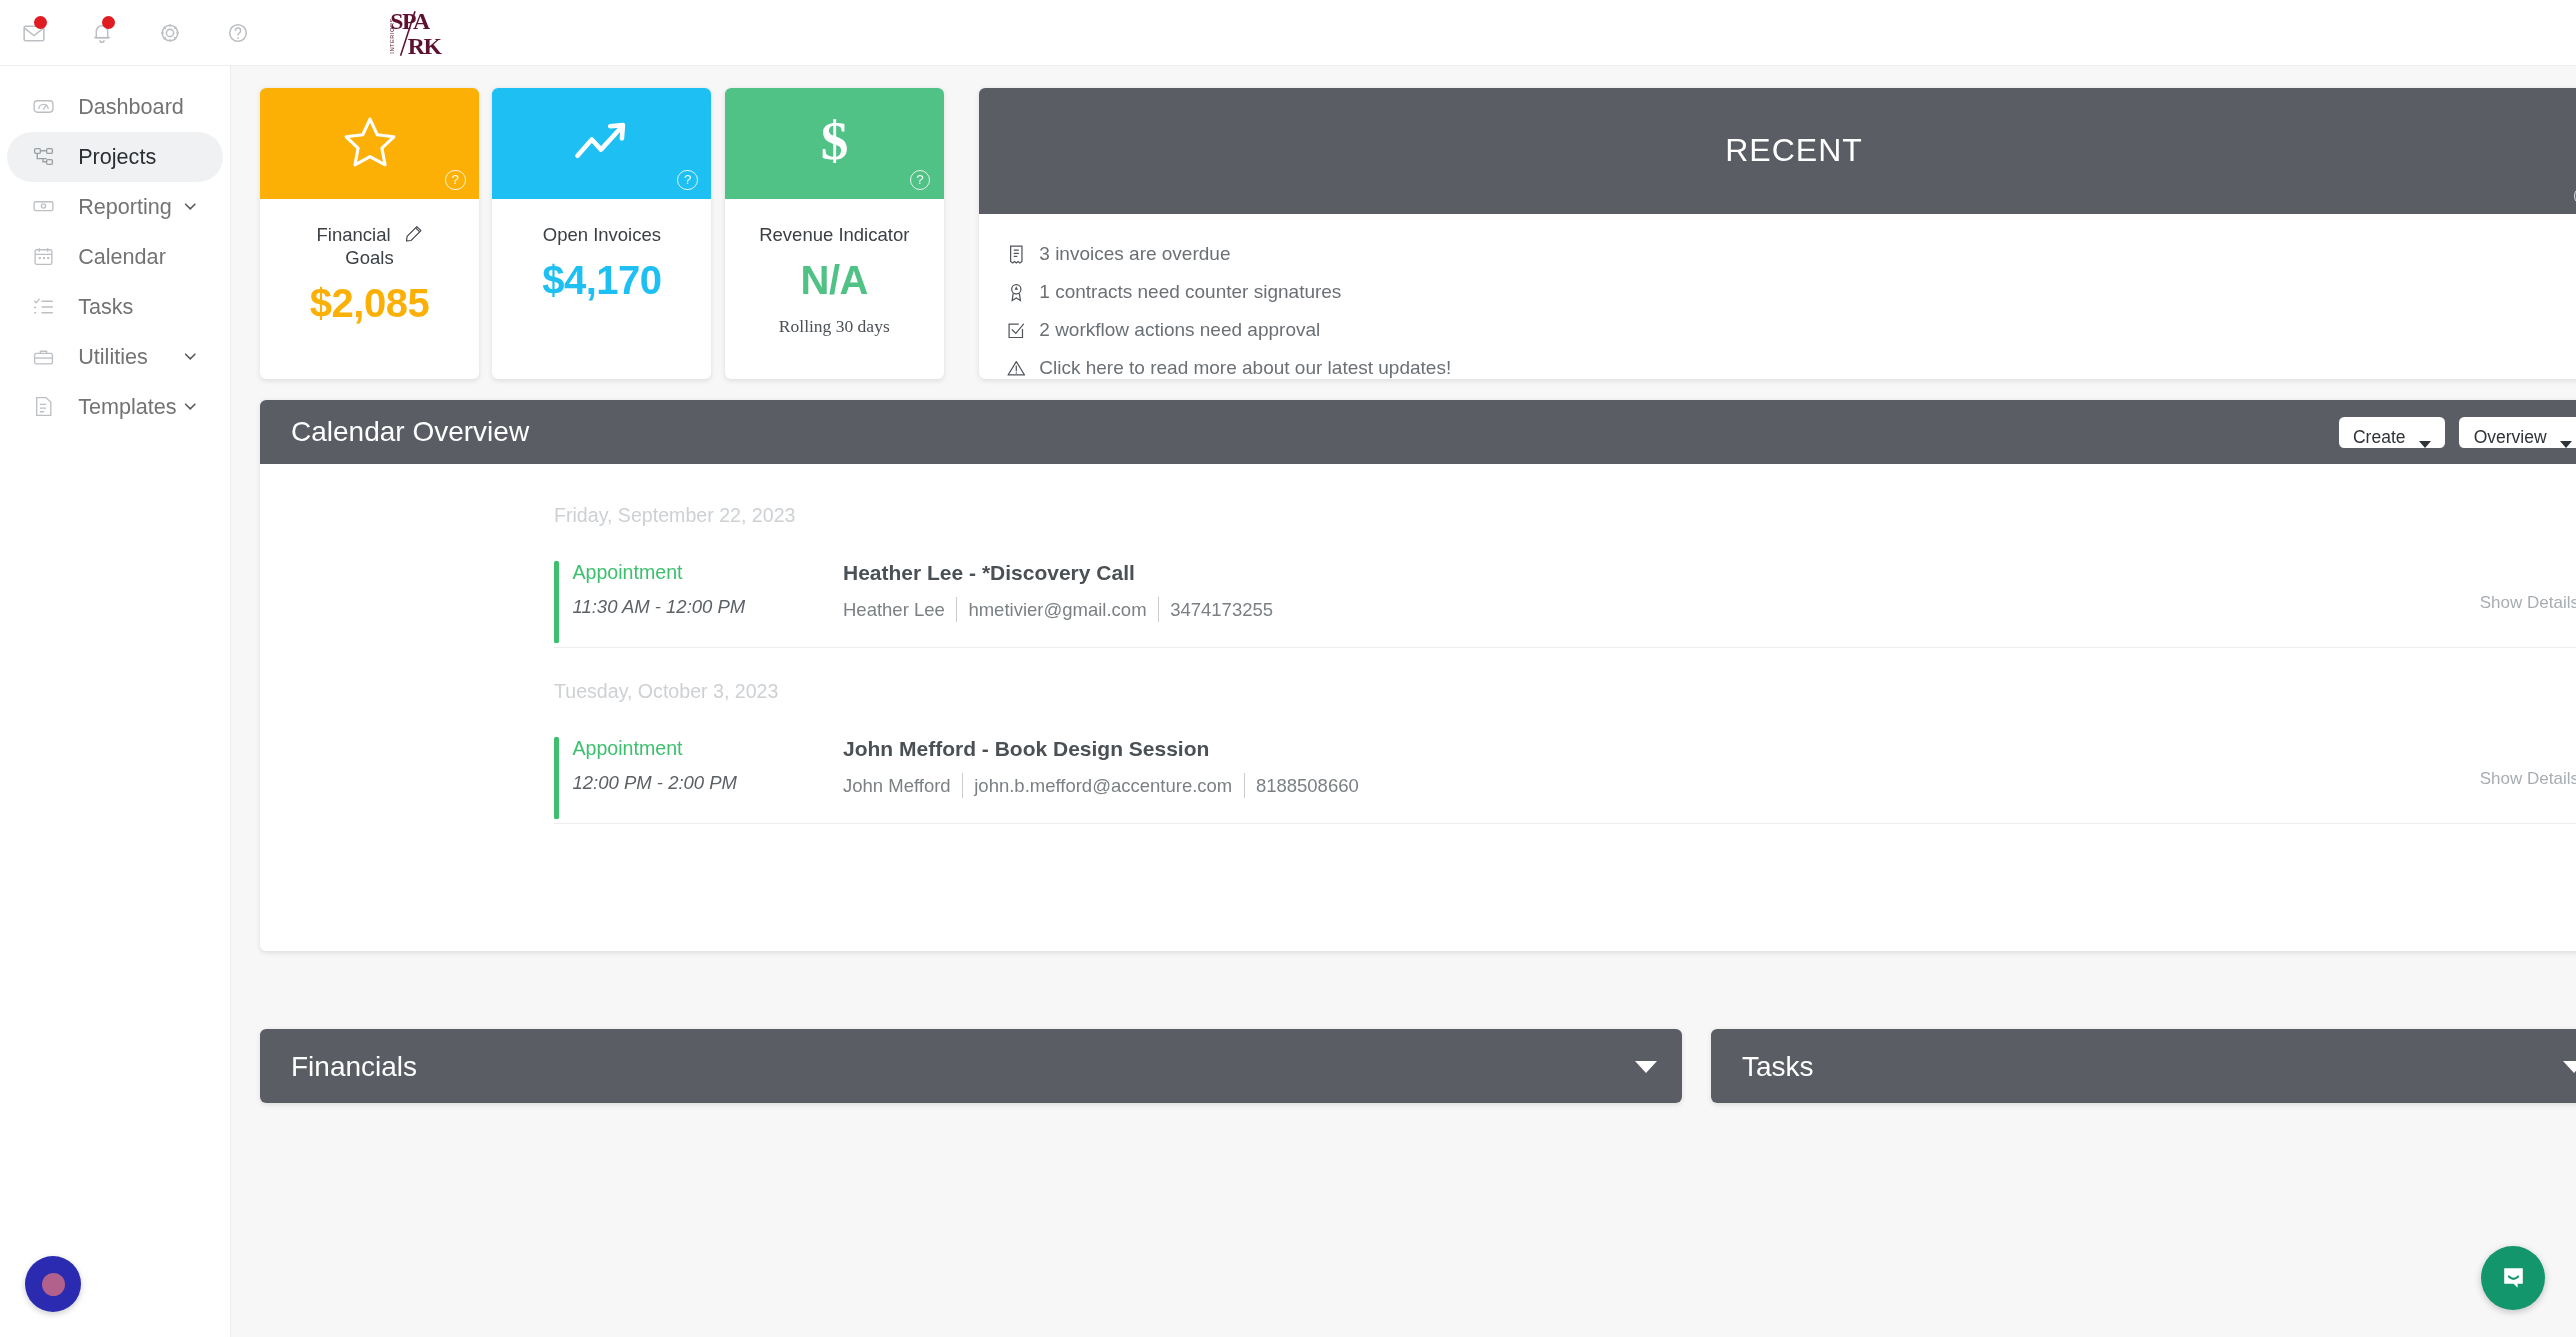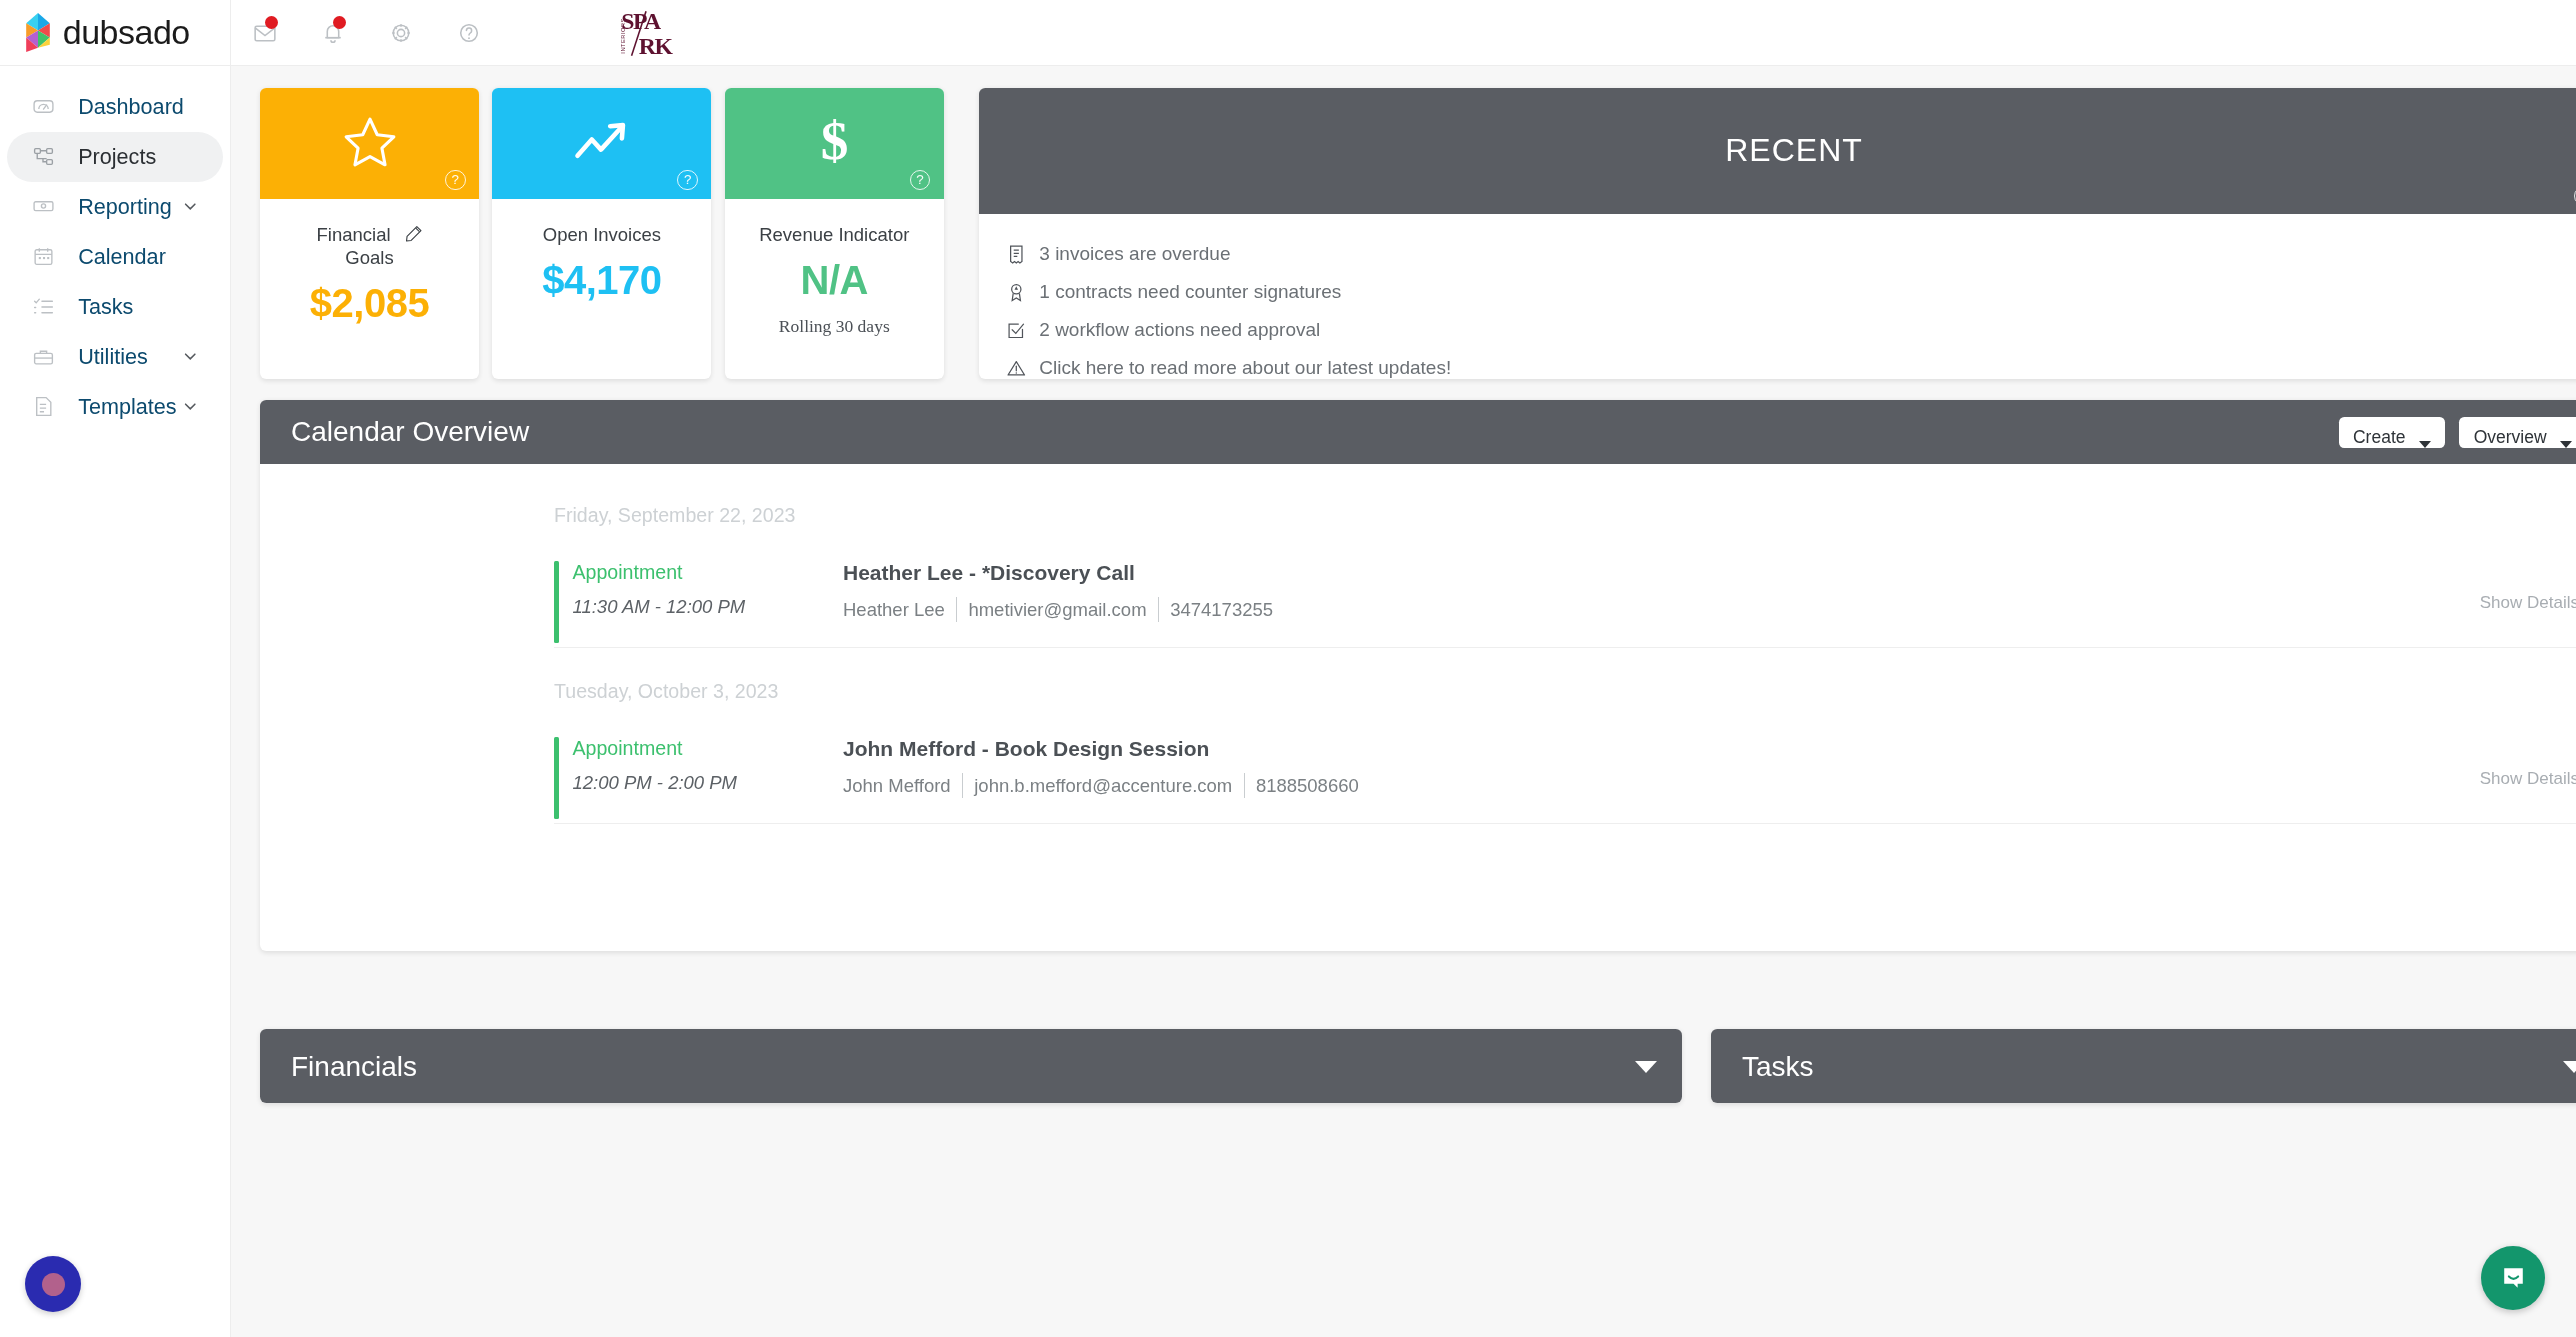--- a/index.html
+++ b/index.html
@@ -45,21 +45,21 @@
     background: #ffffff; border-right: 0.5px solid #ededed; padding-top: 15.5px;
     z-index: 10;
   }
   .nav-item {
     display: flex; align-items: center; height: 50px;
     margin: 0 7.2px 0 7.2px; padding-left: 25px; border-radius: 25px;
     cursor: pointer; position: relative;
   }
   .nav-item.active { background: #f0f1f2; }
   .nav-icon { width: 23px; height: 23px; flex: none; margin-right: 23px; color: #b9bdc1; }
-  .nav-label { font-size: 21.6px; color: #0c4a6e; font-weight: 400; }
+  .nav-label { font-size: 21.6px; color: #737373; font-weight: 400; }
   .nav-item.active .nav-label { color: #2b2f33; }
   .nav-chev { position: absolute; right: 24px; width: 16.5px; height: 16.5px; color: #55595e; }
 
   
   .main { position: absolute; top: 66px; left: 231px; width: 2407px; height: 1272px; }
 
   
   .cards-row { position: absolute; top: 21.6px; left: 29px; display: flex; gap: 13.4px; }
   .mcard {
     width: 219px; background: #fff; border-radius: 6.2px;
@@ -156,35 +156,20 @@
   .intercom {
     position: absolute; right: 31px; bottom: 27px; width: 64px; height: 64px;
     border-radius: 50%; background: #13966c; display: flex; align-items: center; justify-content: center;
     box-shadow: 0 2.1px 7.2px rgba(0,0,0,0.22); cursor: pointer; z-index: 40;
   }
 </style>
 </head>
 <body>
 
 <div class="topbar">
-  <div class="logo-zone">
-    <span class="logo-mark">
-      <svg width="34" height="40" viewBox="0 0 66 78">
-        <polygon points="33,0 33,34 10,20" fill="#38d0f0"></polygon>
-        <polygon points="33,0 56,20 33,34" fill="#1aa8e8"></polygon>
-        <polygon points="10,20 33,34 10,48" fill="#f79c28"></polygon>
-        <polygon points="33,34 56,20 56,48" fill="#f04b4b"></polygon>
-        <polygon points="10,48 33,34 33,68" fill="#b45fd0"></polygon>
-        <polygon points="33,34 56,48 33,68" fill="#3fc16a"></polygon>
-        <polygon points="10,48 33,68 10,76" fill="#ef3e5a"></polygon>
-        <polygon points="33,68 56,48 56,62" fill="#fbd23c"></polygon>
-      </svg>
-    </span>
-    <span class="logo-word">dubsado</span>
-  </div>
   <div class="top-icons">
     <div class="ticon">
       <svg width="28" height="28" viewBox="0 0 54 54" fill="none" stroke="#bcc0c4" stroke-width="3">
         <rect x="8" y="14" width="38" height="28" rx="3"></rect>
           <path d="M8 17 L27 32 L46 17"></path>
       </svg>
       <span class="dot-badge"></span>
     </div>
     <div class="ticon">
       <svg width="28" height="28" viewBox="0 0 54 54" fill="none" stroke="#bcc0c4" stroke-width="3">

